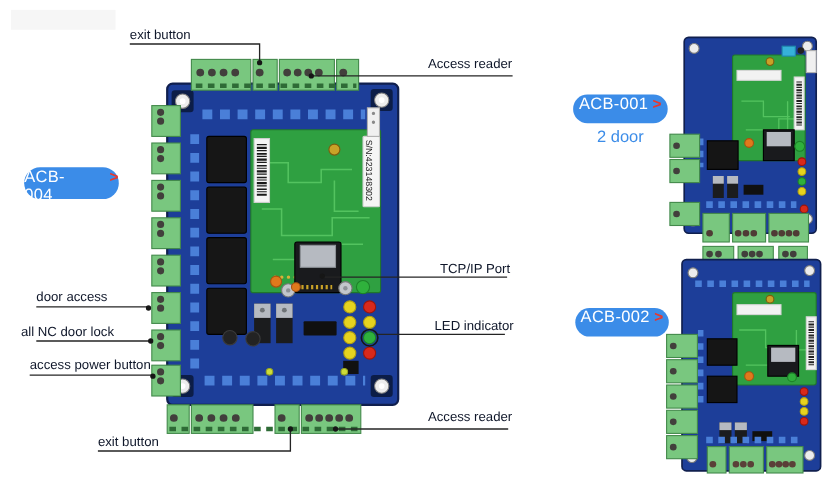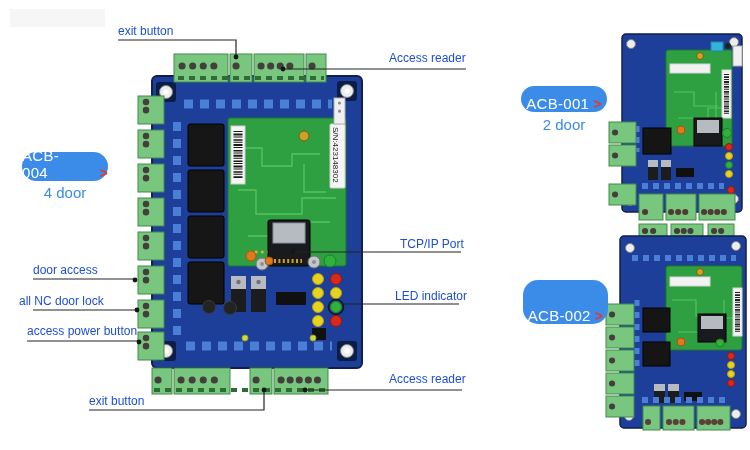--- a/index.html
+++ b/index.html
@@ -1,29 +1,29 @@
 <!DOCTYPE html>
 <html style="--accent: #3b8ce8; --arrow: #e8372c;"><head>
 <meta charset="utf-8">
 <style>
   html,body{margin:0;padding:0;background:#fff;}
   #stage{position:relative;width:750px;height:450px;background:#fff;overflow:hidden;
          font-family:"Liberation Sans",sans-serif;}
   #board-art{position:absolute;left:0;top:0;}
   .wm{position:absolute;left:10px;top:9px;width:95px;height:18px;background:#f6f6f6;}
-  .callout{position:absolute;color:#1d4ed8;font-size:12px;line-height:12px;white-space:nowrap;}
+  .callout{position:absolute;color:#0f172a;font-size:12px;line-height:12px;white-space:nowrap;}
   .badge{position:absolute;background:var(--accent,#3b8ce8);color:#fff;border-radius:15px;
-         display:flex;align-items:flex-end;justify-content:center;font-size:15px;letter-spacing:.3px;}
+         display:flex;align-items:flex-start;justify-content:center;font-size:15px;letter-spacing:.3px;}
   .badge .badge-arrow{color:var(--arrow,#e8372c);font-weight:bold;margin-left:4px;font-size:14px;}
   .doors{position:absolute;color:var(--accent,#3b8ce8);font-size:15px;text-align:center;}
   .b004{left:22px;top:152px;width:86px;height:29px;gap:27px;}
   .d004{left:22px;top:184px;width:86px;}
   .b001{left:521px;top:86px;width:86px;height:26px;}
   .d001{left:521px;top:116px;width:86px;}
-  .b002{left:523px;top:280px;width:85px;height:44px;}
+  .b002{left:523px;top:280px;width:85px;height:26px;}
   .d002{left:523px;top:309px;width:85px;}
   .l-exit-top{left:118px;top:25px;}
   .l-reader-top{left:389px;top:52px;}
   .l-tcp{left:400px;top:238px;}
   .l-led{left:395px;top:290px;text-align:right;}
   .l-reader-bot{left:389px;top:373px;}
   .l-exit-bot{left:89px;top:395px;}
   .l-sensor{left:33px;top:264px;}
   .l-nc{left:19px;top:295px;}
   .l-power{left:27px;top:325px;}
@@ -311,21 +311,20 @@
   <div class="callout l-reader-bot">Access reader</div>
   <div class="callout l-exit-bot">exit button</div>
   <div class="callout l-sensor">door access</div>
   <div class="callout l-nc">all NC door lock</div>
   <div class="callout l-power">access power button</div>
 
   <div class="badge b004">
     <span class="badge-label">ACB-004</span>
     <span class="badge-arrow">&gt;</span>
   </div>
-  <div class="doors d004">4 door</div>
 
   <div class="badge b001">
     <span class="badge-label">ACB-001</span>
     <span class="badge-arrow">&gt;</span>
   </div>
   <div class="doors d001">2 door</div>
 
   <div class="badge b002">
     <span class="badge-label">ACB-002</span>
     <span class="badge-arrow">&gt;</span>

